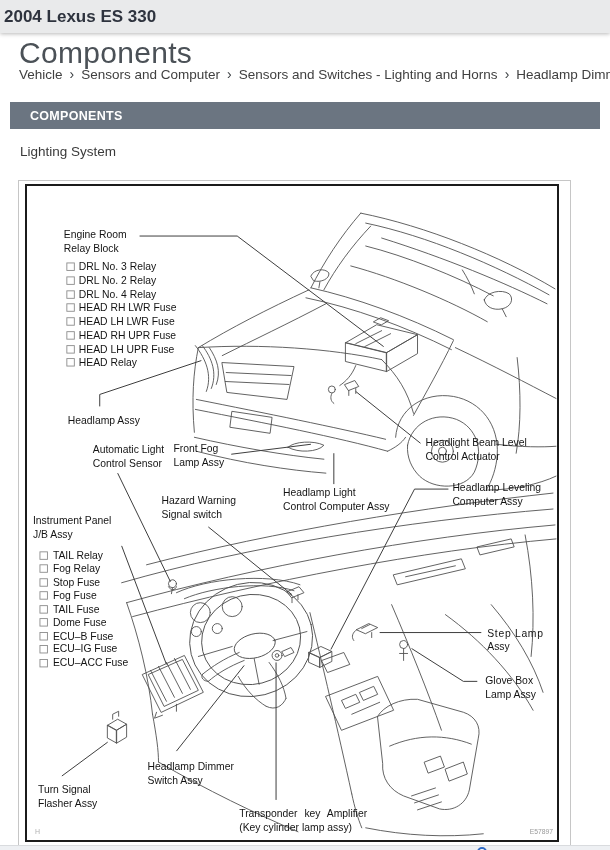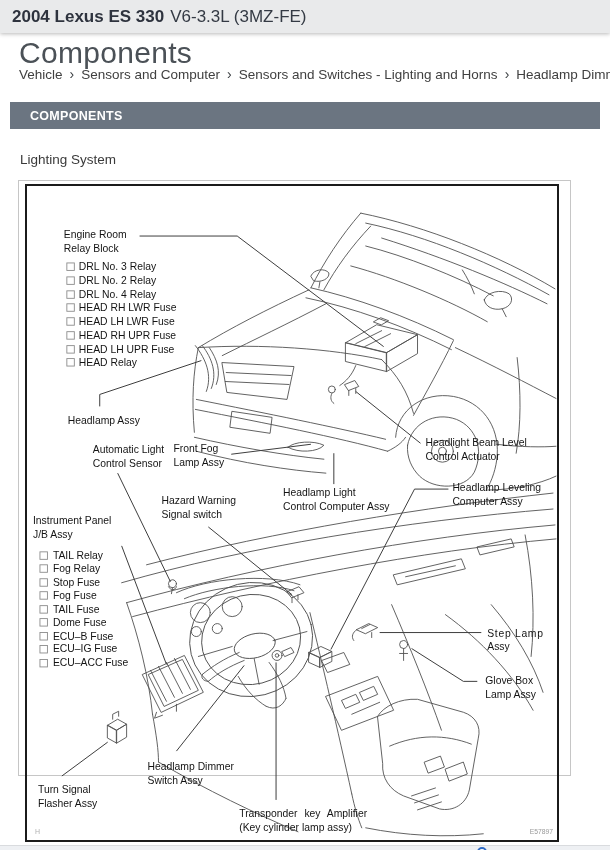--- a/index.html
+++ b/index.html
@@ -4,21 +4,21 @@
 <style>
   html,body{margin:0;padding:0;}
   body{
     width:610px;height:850px;overflow:hidden;position:relative;
     background:#ffffff;font-family:"Liberation Sans",sans-serif;
   }
   
   .topbar{
     position:absolute;top:0;left:0;width:610px;height:33px;z-index:5;
     background:#e9eaeb;box-shadow:0 1px 4px rgba(0,0,0,.28);
-    display:flex;align-items:center;padding-left:12px;box-sizing:border-box;
+    display:flex;align-items:center;padding-left:4px;box-sizing:border-box;
     white-space:nowrap;
   }
   .t-bold{font-weight:bold;font-size:17px;color:#2e333e;}
   .t-rest{font-weight:400;font-size:17px;color:#343a44;margin-left:6px;}
   
   .clipped-h1{
     position:absolute;top:18px;left:19px;z-index:1;
     font-size:30px;line-height:1;font-weight:400;color:#4b5157;letter-spacing:.3px;
   }
   
@@ -29,23 +29,23 @@
   .crumb{color:#404040;text-decoration:none;cursor:pointer;}
   .crumb-sep{color:#3c4043;font-size:14px;margin:0 7px;position:relative;top:0px;}
   
   .section-bar{
     position:absolute;top:102px;left:10px;width:590px;height:27px;
     background:#6b7581;color:#ffffff;display:flex;align-items:center;
     padding-left:20px;box-sizing:border-box;font-size:12.5px;font-weight:bold;
     letter-spacing:.3px;
   }
   
-  .fig-caption{position:absolute;top:152px;left:20px;font-size:13.5px;color:#3a3a3a;}
+  .fig-caption{position:absolute;top:144px;left:20px;font-size:13.5px;color:#3a3a3a;}
   .figure-box{
-    position:absolute;top:180px;left:18px;width:553px;height:596px;
+    position:absolute;top:180px;left:18px;width:553px;height:666px;
     border:1px solid #c6c6c6;background:#fff;box-sizing:border-box;
   }
   .figure-frame{
     position:absolute;top:3px;left:6px;width:530px;height:654px;
     border:2px solid #1b1b1b;
   }
   svg{display:block;}
   .art path,.art circle,.art ellipse,.art line,.art rect{
     fill:none;stroke:#505050;stroke-width:.9;stroke-linejoin:round;stroke-linecap:round;
   }
@@ -64,21 +64,20 @@
     background:#ffffff;border:2px solid #2e6bc6;box-sizing:border-box;
   }
 </style>
 </head>
 <body>
 
 <h1 class="clipped-h1">Components</h1>
 
 <div class="topbar">
   <span class="t-bold">2004 Lexus ES 330</span>
-  <span class="t-rest">V6-3.3L (3MZ-FE)</span>
 </div>
 
 <nav class="breadcrumb">
   <a class="crumb">Vehicle</a><span class="crumb-sep">›</span><a class="crumb">Sensors and Computer</a><span class="crumb-sep">›</span><a class="crumb">Sensors and Switches - Lighting and Horns</a><span class="crumb-sep">›</span><a class="crumb">Headlamp Dimmer Switch</a>
 </nav>
 
 <div class="section-bar">
   <span>COMPONENTS</span>
 </div>
 

